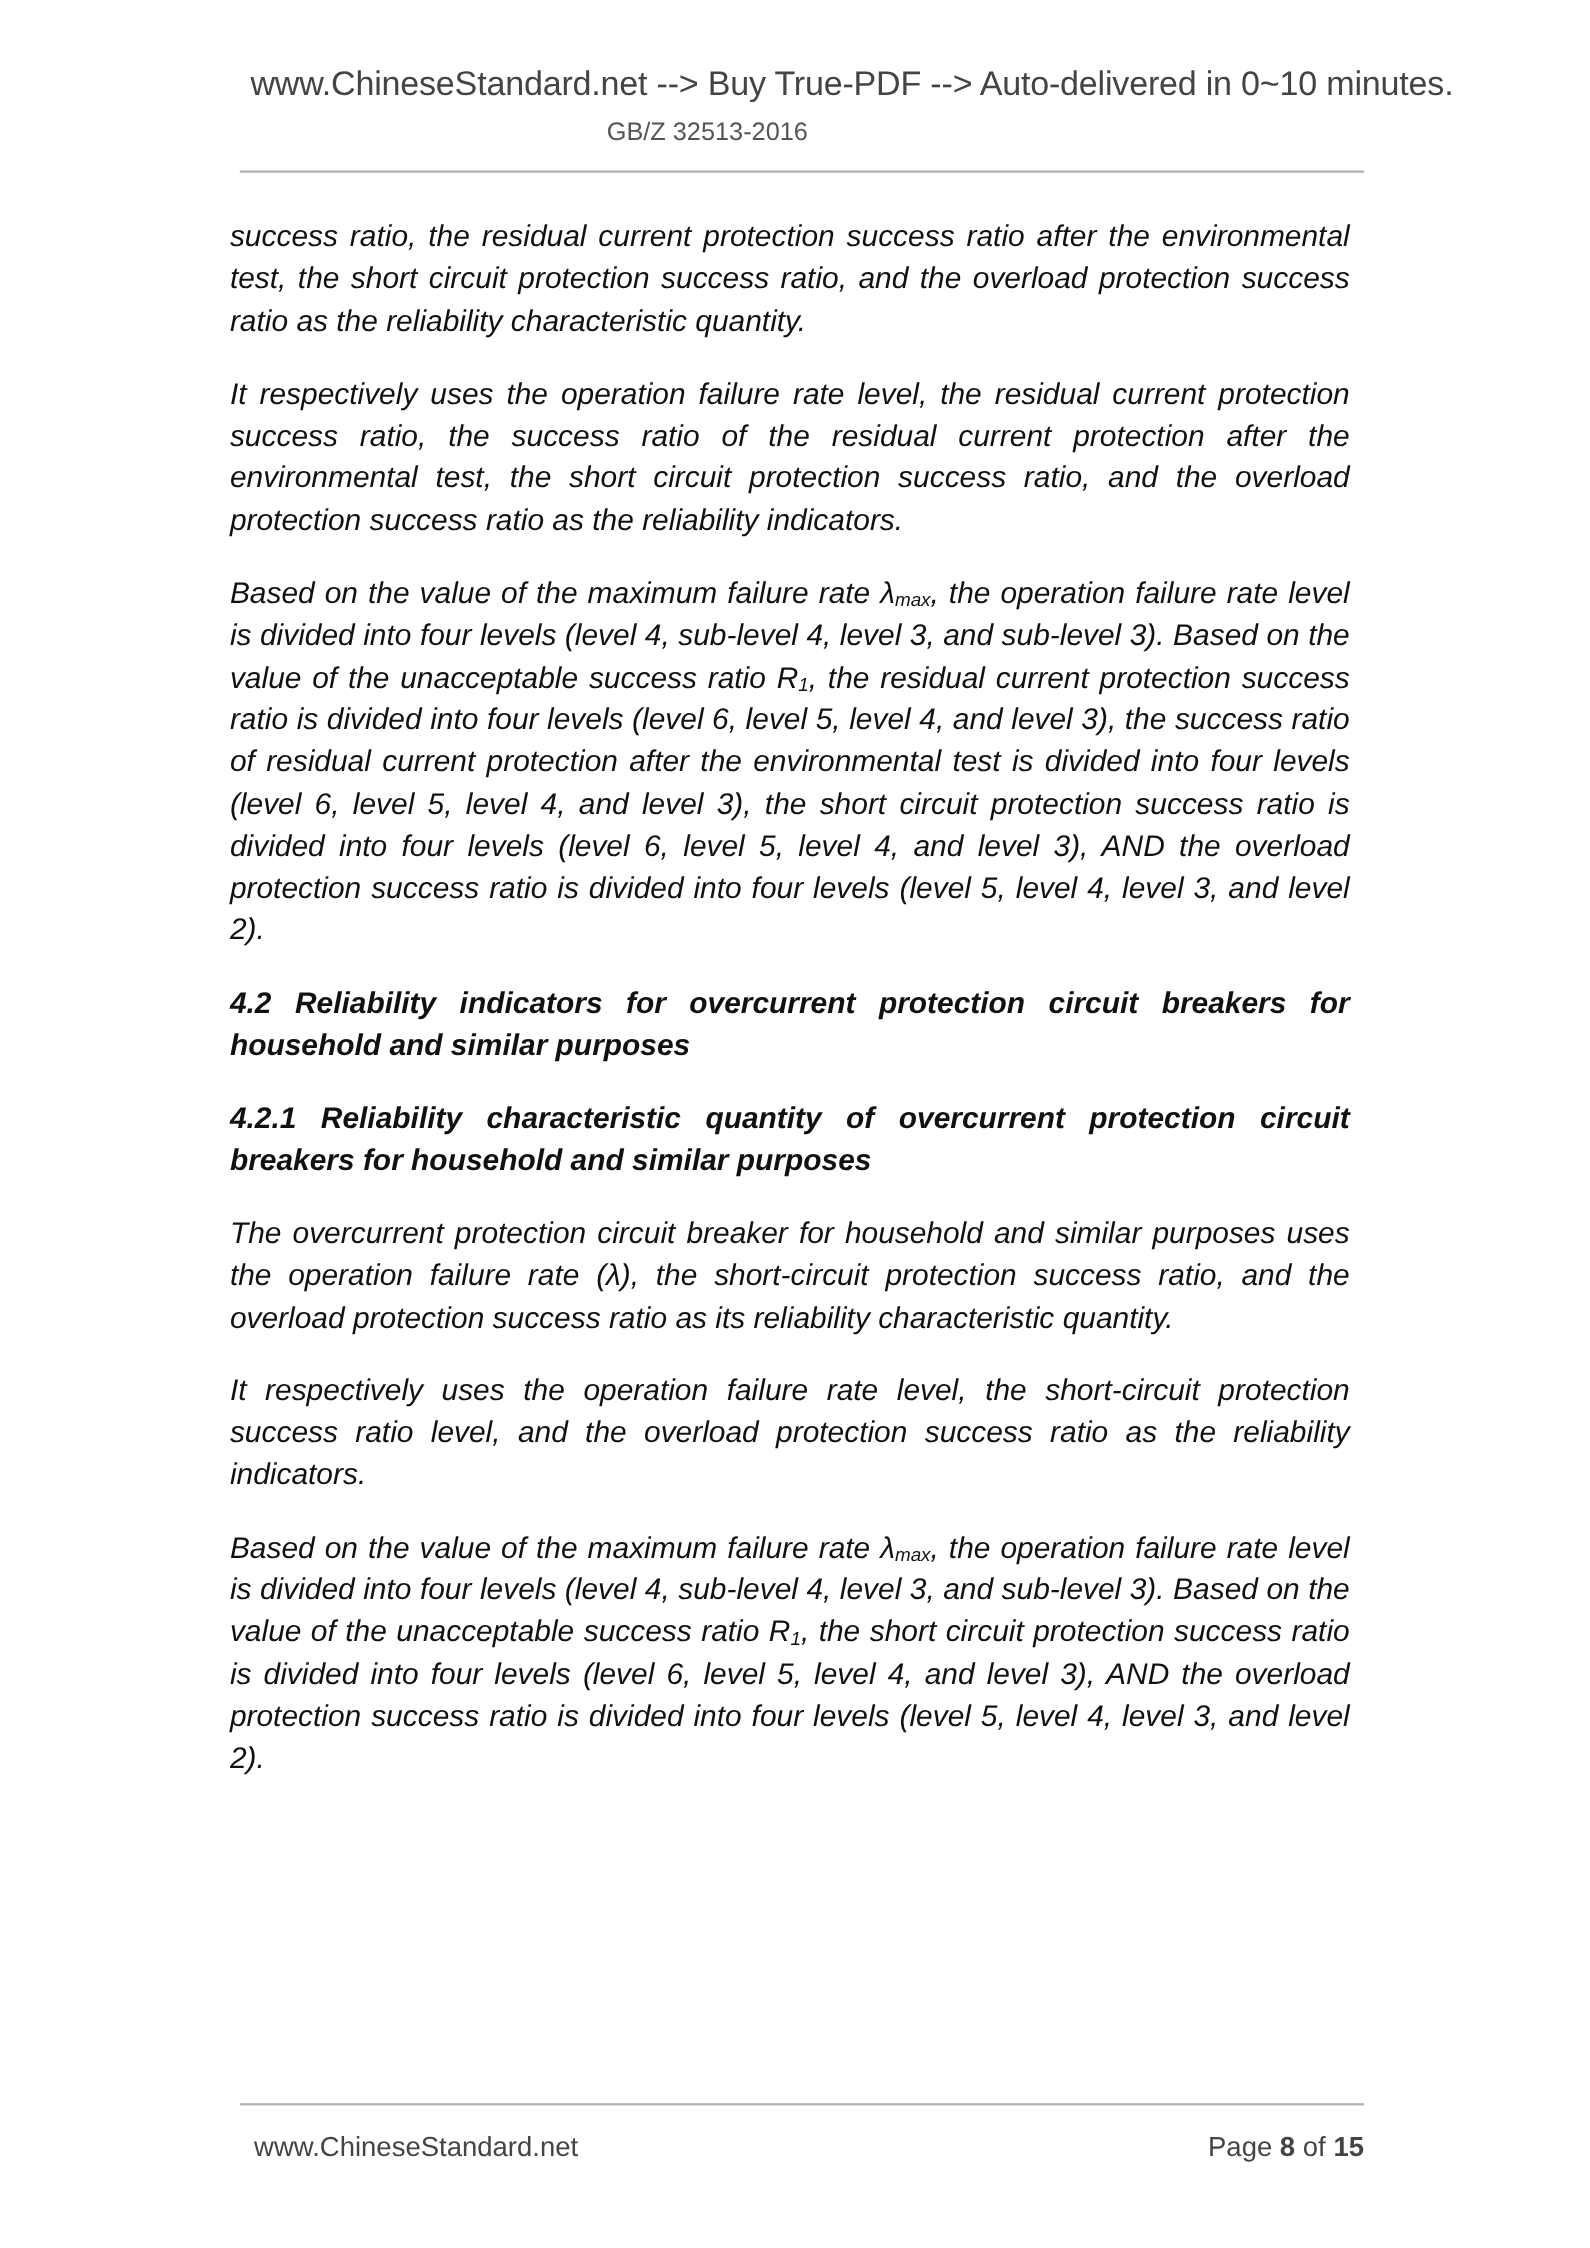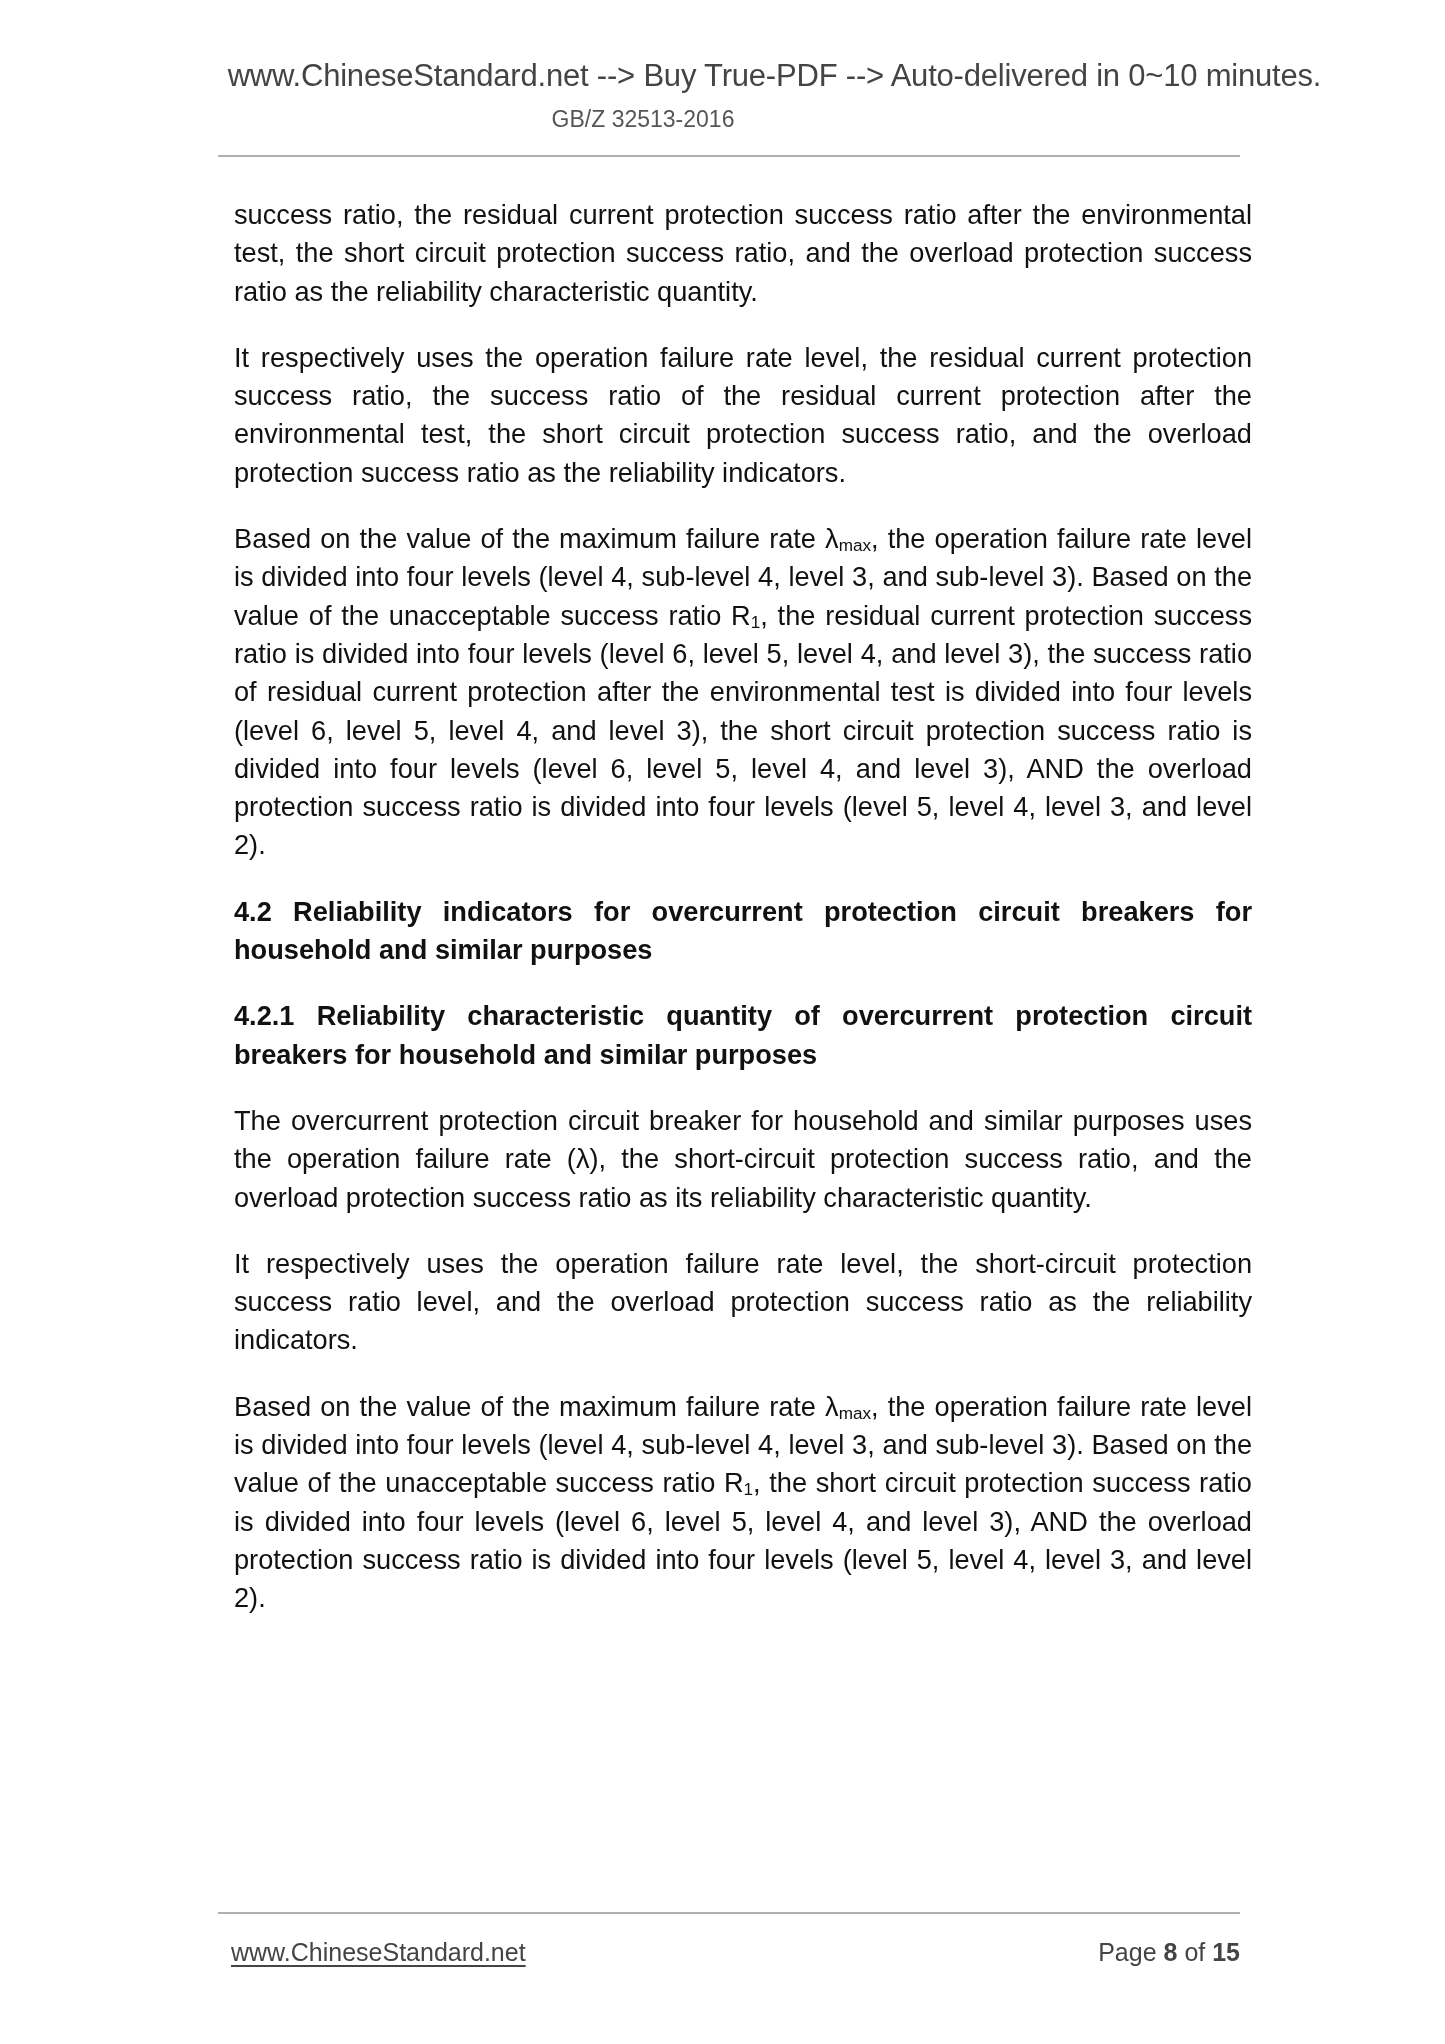--- a/index.html
+++ b/index.html
@@ -4,29 +4,29 @@
 <style>
   html, body { margin: 0; padding: 0; background: #ffffff; }
   body { width: 1445px; height: 2044px; position: relative; overflow: hidden;
          font-family: "Liberation Sans", sans-serif; color: #111111; }
   .hdr-top { position: absolute; left: 12px; width: 1445px; top: 58px; text-align: center;
              font-size: 31px; color: #444444; letter-spacing: -0.2px; padding-left: 40px; }
   .hdr-code { position: absolute; left: 0; width: 1286px; top: 106px; text-align: center;
               font-size: 23px; color: #555555; }
   .hdr-rule { position: absolute; left: 218px; width: 1022px; top: 155px; height: 0;
               border-top: 2px solid #b0b0b0; }
-  .content { position: absolute; left: 234px; width: 1018px; top: 196px; }
+  .content { position: absolute; left: 209px; width: 1018px; top: 196px; font-style: italic; }
   .content p { margin: 0 0 28px 0; font-size: 27.2px; line-height: 38.3px; text-align: justify; }
   .content p.h { font-weight: bold; }
   .content p.first { margin-bottom: 28px; }
   sub { font-size: 63%; vertical-align: -3px; line-height: 0; }
   .ftr-rule { position: absolute; left: 218px; width: 1022px; top: 1912px; height: 0;
               border-top: 2px solid #b0b0b0; }
   .ftr-link { position: absolute; left: 231px; top: 1938px; font-size: 25px; color: #444444;
-              text-decoration: underline; text-underline-offset: 4px; cursor: pointer; }
+              text-underline-offset: 4px; cursor: pointer; }
   .ftr-page { position: absolute; right: 205px; top: 1938px; font-size: 25px; color: #444444; margin-left: 44px; }
   .ftr-page b { font-weight: bold; }
 </style>
 </head>
 <body>
 
 <div class="hdr-top">www.ChineseStandard.net --&gt; Buy True-PDF --&gt; Auto-delivered in 0~10 minutes.</div>
 <div class="hdr-code">GB/Z 32513-2016</div>
 <div class="hdr-rule"></div>
 

